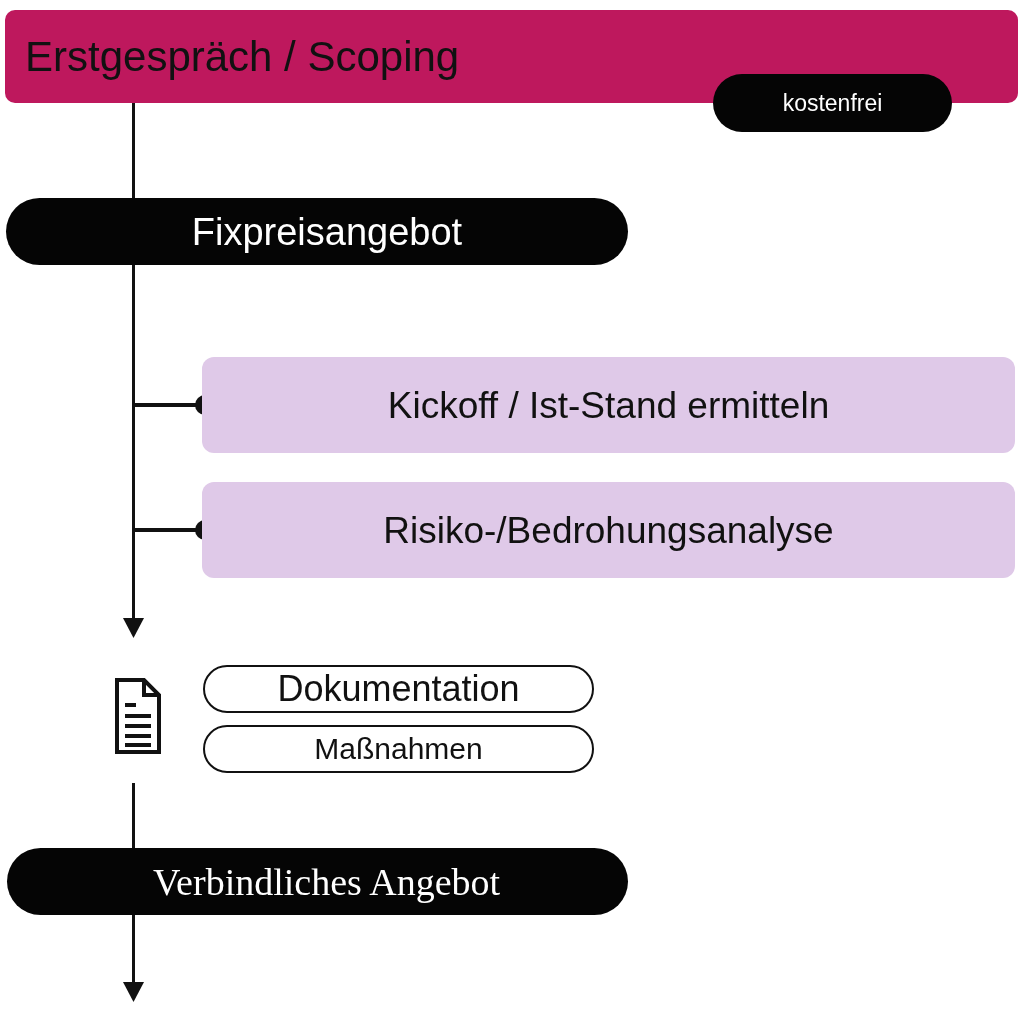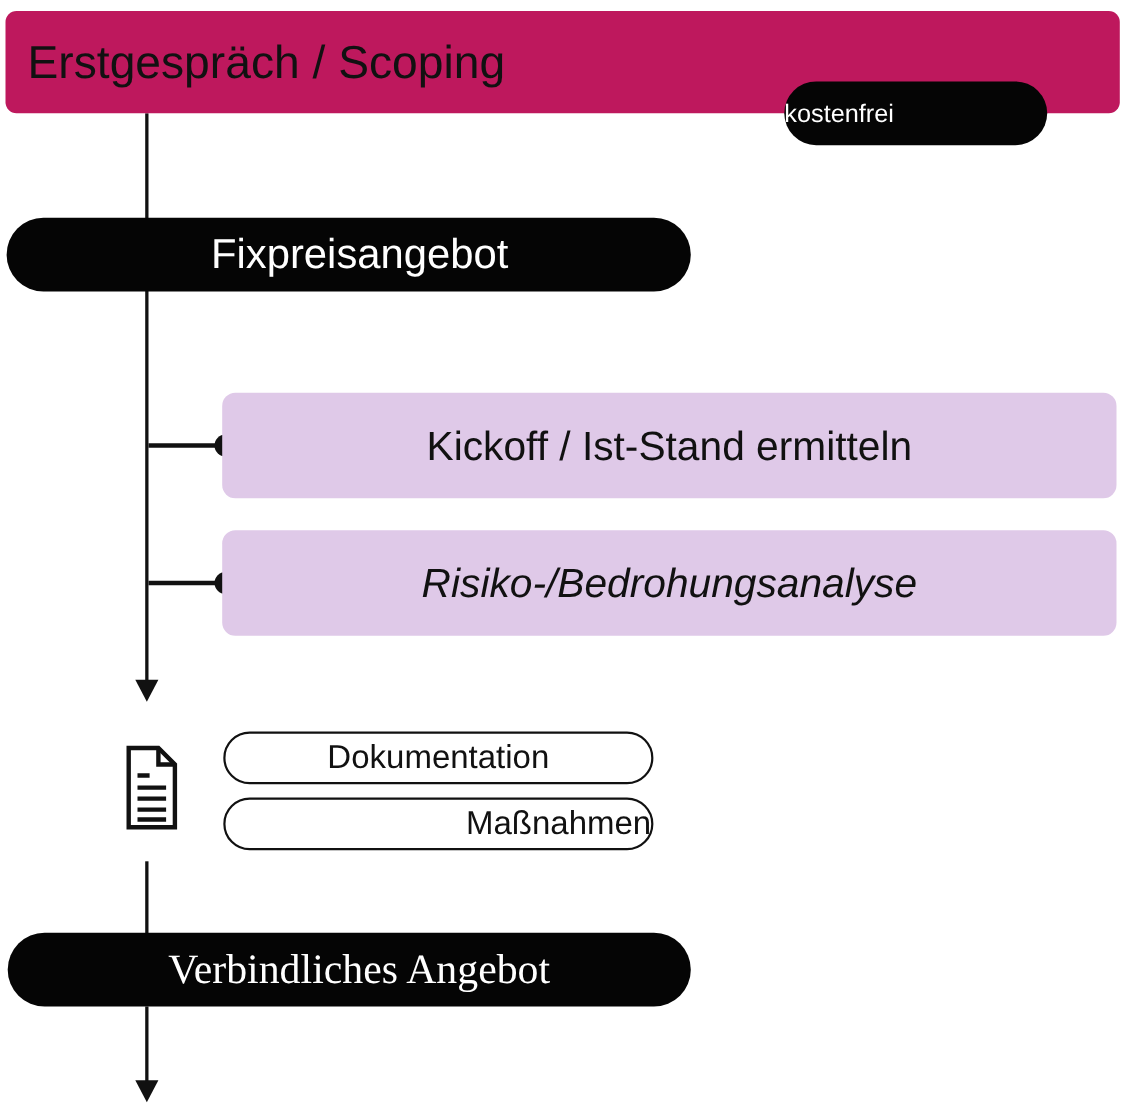--- a/index.html
+++ b/index.html
@@ -63,20 +63,21 @@
     left: 5px;  top: 10px;  width: 1013px; height: 93px;
   }
   #header-bar .label {
     color: #111111;
     font-size: 42px;
     margin-left: 20px;
   }
 
   #badge-kostenfrei {
     left: 713px; top: 74px; width: 239px; height: 58px;
+    justify-content: center;
   }
   #badge-kostenfrei .label {
     font-size: 23px;
   }
 
   #node-fixpreis {
     left: 6px; top: 198px; width: 622px; height: 67px;
     justify-content: center;
     text-align: center;
   }
@@ -91,36 +92,35 @@
     text-align: center;
   }
   #node-kickoff .label {
     color: #111111;
     font-size: 37px;
   }
 
   #node-risiko {
     left: 202px; top: 482px; width: 813px; height: 96px;
     justify-content: center;
-    font-style: italic;
   }
   #node-risiko .label {
     color: #111111;
     font-size: 37px;
   }
 
   #chip-dokumentation {
     left: 203px; top: 665px; width: 391px; height: 48px;
     justify-content: center;
   }
-  #chip-dokumentation .label { font-size: 30px; }
+  #chip-dokumentation .label { font-size: 36px; }
 
   #chip-massnahmen {
     left: 203px; top: 725px; width: 391px; height: 48px;
-    justify-content: flex-end;
+    justify-content: center;
   }
   #chip-massnahmen .label { font-size: 30px; }
 
   #node-verbindlich {
     left: 7px; top: 848px; width: 621px; height: 67px;
     justify-content: center;
     font-family: Liberation Serif, serif;
   }
   #node-verbindlich .label {
     font-size: 38px;

